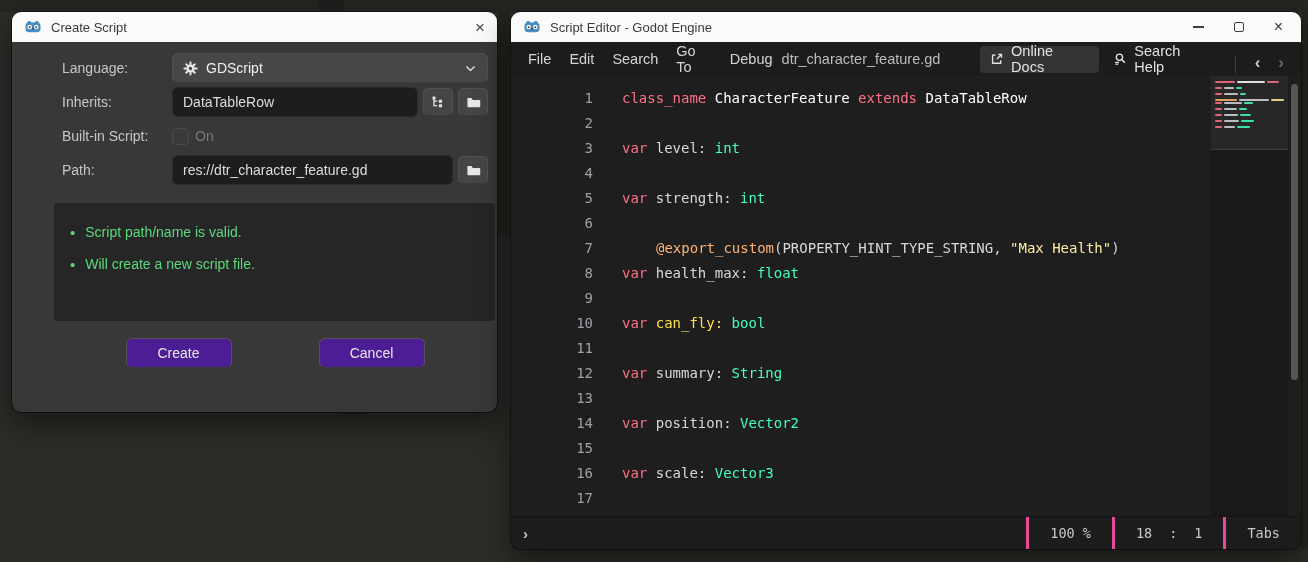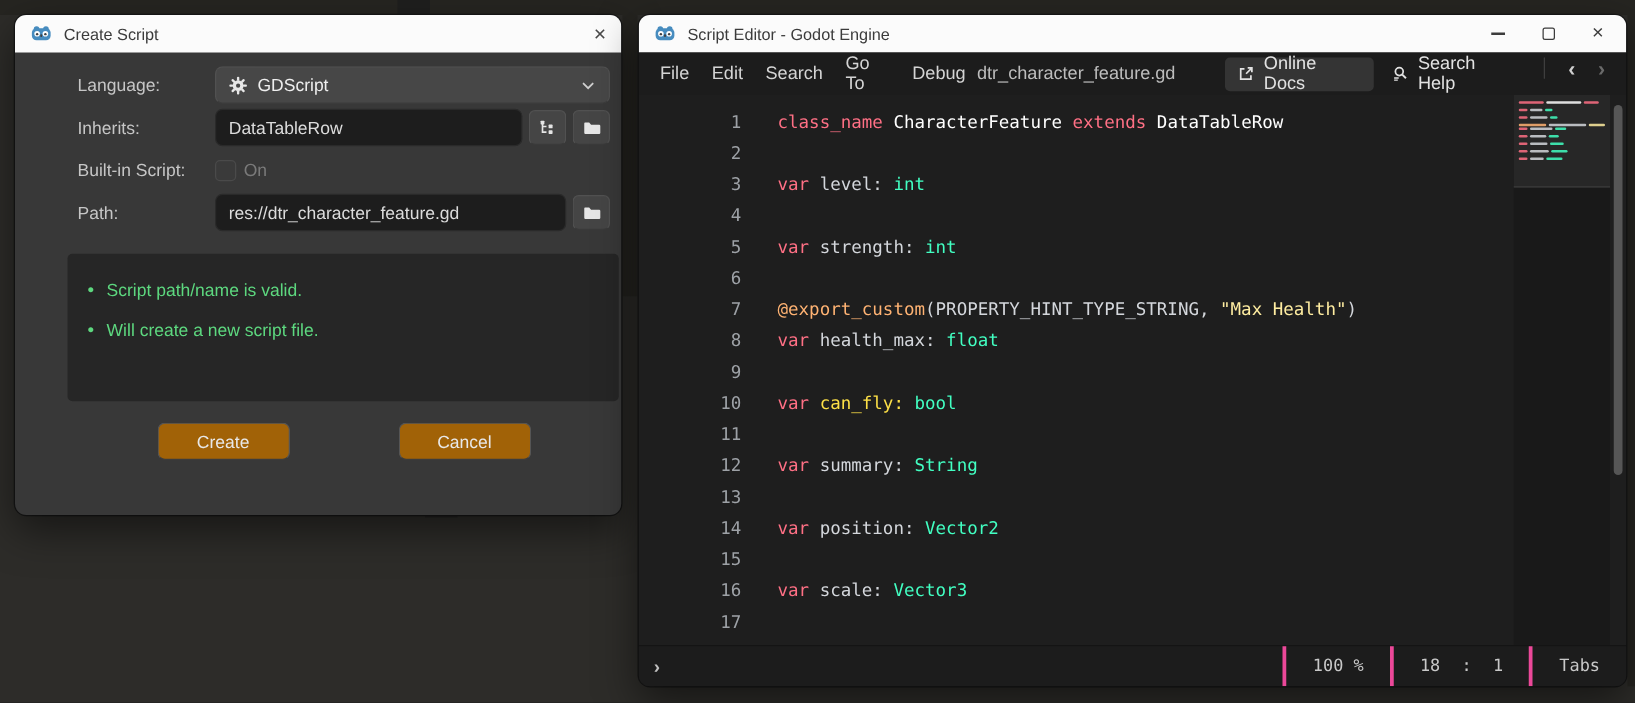--- a/index.html
+++ b/index.html
@@ -27,35 +27,35 @@
                color:#dcdcdc; font-size:14px; padding:0 10px; outline:none; font-family:"Liberation Sans",sans-serif; }
   .sq-btn { width:30px; height:28px; margin-left:5px; background:#454545; border:1px solid #515151; border-bottom-color:#3a3a3a;
             border-radius:5px; display:flex; align-items:center; justify-content:center; flex:none; }
   .checkbox { width:17px; height:17px; border-radius:4px; background:#414141; border:1px solid #555; flex:none; }
   .cb-gap { width:10px; flex:none; }
   .dim-text { color:#7a7a7a; font-size:14px; margin-left:6px; }
   .msg-panel { margin:18px -7px 0 -8px; height:118px; background:#262626; border-radius:4px; padding:13px 16px; }
   .msg-line { display:flex; align-items:center; height:32px; font-size:14px; gap:10px; }
   .msg-bullet { font-size:15px; }
   .dlg-btns { display:flex; justify-content:center; gap:87px; margin-top:17px; }
-  .dlg-btn { width:106px; height:30px; background:#a16207; border:1px solid #555; border-bottom-color:#3c3c3c;
+  .dlg-btn { width:106px; height:30px; background:#4c1d95; border:1px solid #555; border-bottom-color:#3c3c3c;
              border-radius:6px; color:#e8e8e8; font-size:14px; display:flex; align-items:center; justify-content:center; }
 
   
   #ed { left:511px; top:12px; width:790px; height:537px; background:#1e1e1e; display:flex; flex-direction:column; }
   .win-ctls { margin-left:auto; display:flex; align-items:center; gap:30px; padding-right:6px; color:#3c3c3c; }
   .wc-min { width:11px; height:1.5px; background:#3c3c3c; }
   .wc-max { width:10px; height:10px; border:1.2px solid #3c3c3c; border-radius:2px; }
   .wc-close { font-size:16px; line-height:1; }
 
   .menubar { height:34px; background:#1c1c1c; display:flex; align-items:center; padding:0 10px 0 8px; flex:none; }
   .menus { display:flex; align-items:center; }
   .menu-item { color:#d4d4d4; font-size:14.5px; padding:4px 9px; border-radius:4px; }
   .file-name { flex:1; text-align:center; color:#bdbdbd; font-size:14.5px; }
-  .tb-right { display:flex; align-items:flex-start; gap:4px;padding-left:40px; }
+  .tb-right { display:flex; align-items:flex-end; gap:4px;padding-left:40px; }
   .pill-btn { display:flex; align-items:center; gap:7px; height:27px; padding:0 10px; border-radius:4px;
               color:#e2e2e2; font-size:14.5px; }
   .pill-btn.raised { background:#343434; }
   .tb-sep { width:1px; height:17px; background:#3e3e3e; margin:0 8px; }
   .nav-arrow { font-size:17px; font-weight:bold; padding:0 7px; color:#cfcfcf; }
   .nav-arrow.dim { color:#6a6a6a; }
 
   .code-area { position:relative; flex:1; background:#1e1e1e; overflow:hidden; font-family:"DejaVu Sans Mono", monospace; }
   .code-scroll { position:absolute; inset:0; padding-top:9px; }
   .code-line { display:flex; height:25px; align-items:center; font-size:14px; }
@@ -263,21 +263,21 @@
         <div class="code-line">
           <span class="ln">5</span>
           <span class="ct"><span style="color: rgb(255, 112, 133);">var</span><span style="color: rgb(212, 215, 220);"> strength: </span><span style="color: rgb(66, 255, 194);">int</span></span>
         </div>
         <div class="code-line">
           <span class="ln">6</span>
           <span class="ct"></span>
         </div>
         <div class="code-line">
           <span class="ln">7</span>
-          <span class="ct"><span style="color: rgb(255, 179, 115);">@export_custom</span><span style="color: rgb(212, 215, 220);">(PROPERTY_HINT_TYPE_STRING, </span><span style="color: rgb(255, 237, 161);">"Max Health"</span><span style="color: rgb(212, 215, 220);">)</span></span>
+          <span class="ct"><span style="color: rgb(255, 179, 115); margin-left: 34px;">@export_custom</span><span style="color: rgb(212, 215, 220);">(PROPERTY_HINT_TYPE_STRING, </span><span style="color: rgb(255, 237, 161);">"Max Health"</span><span style="color: rgb(212, 215, 220);">)</span></span>
         </div>
         <div class="code-line">
           <span class="ln">8</span>
           <span class="ct"><span style="color: rgb(255, 112, 133);">var</span><span style="color: rgb(212, 215, 220);"> health_max: </span><span style="color: rgb(66, 255, 194);">float</span></span>
         </div>
         <div class="code-line">
           <span class="ln">9</span>
           <span class="ct"></span>
         </div>
         <div class="code-line">

